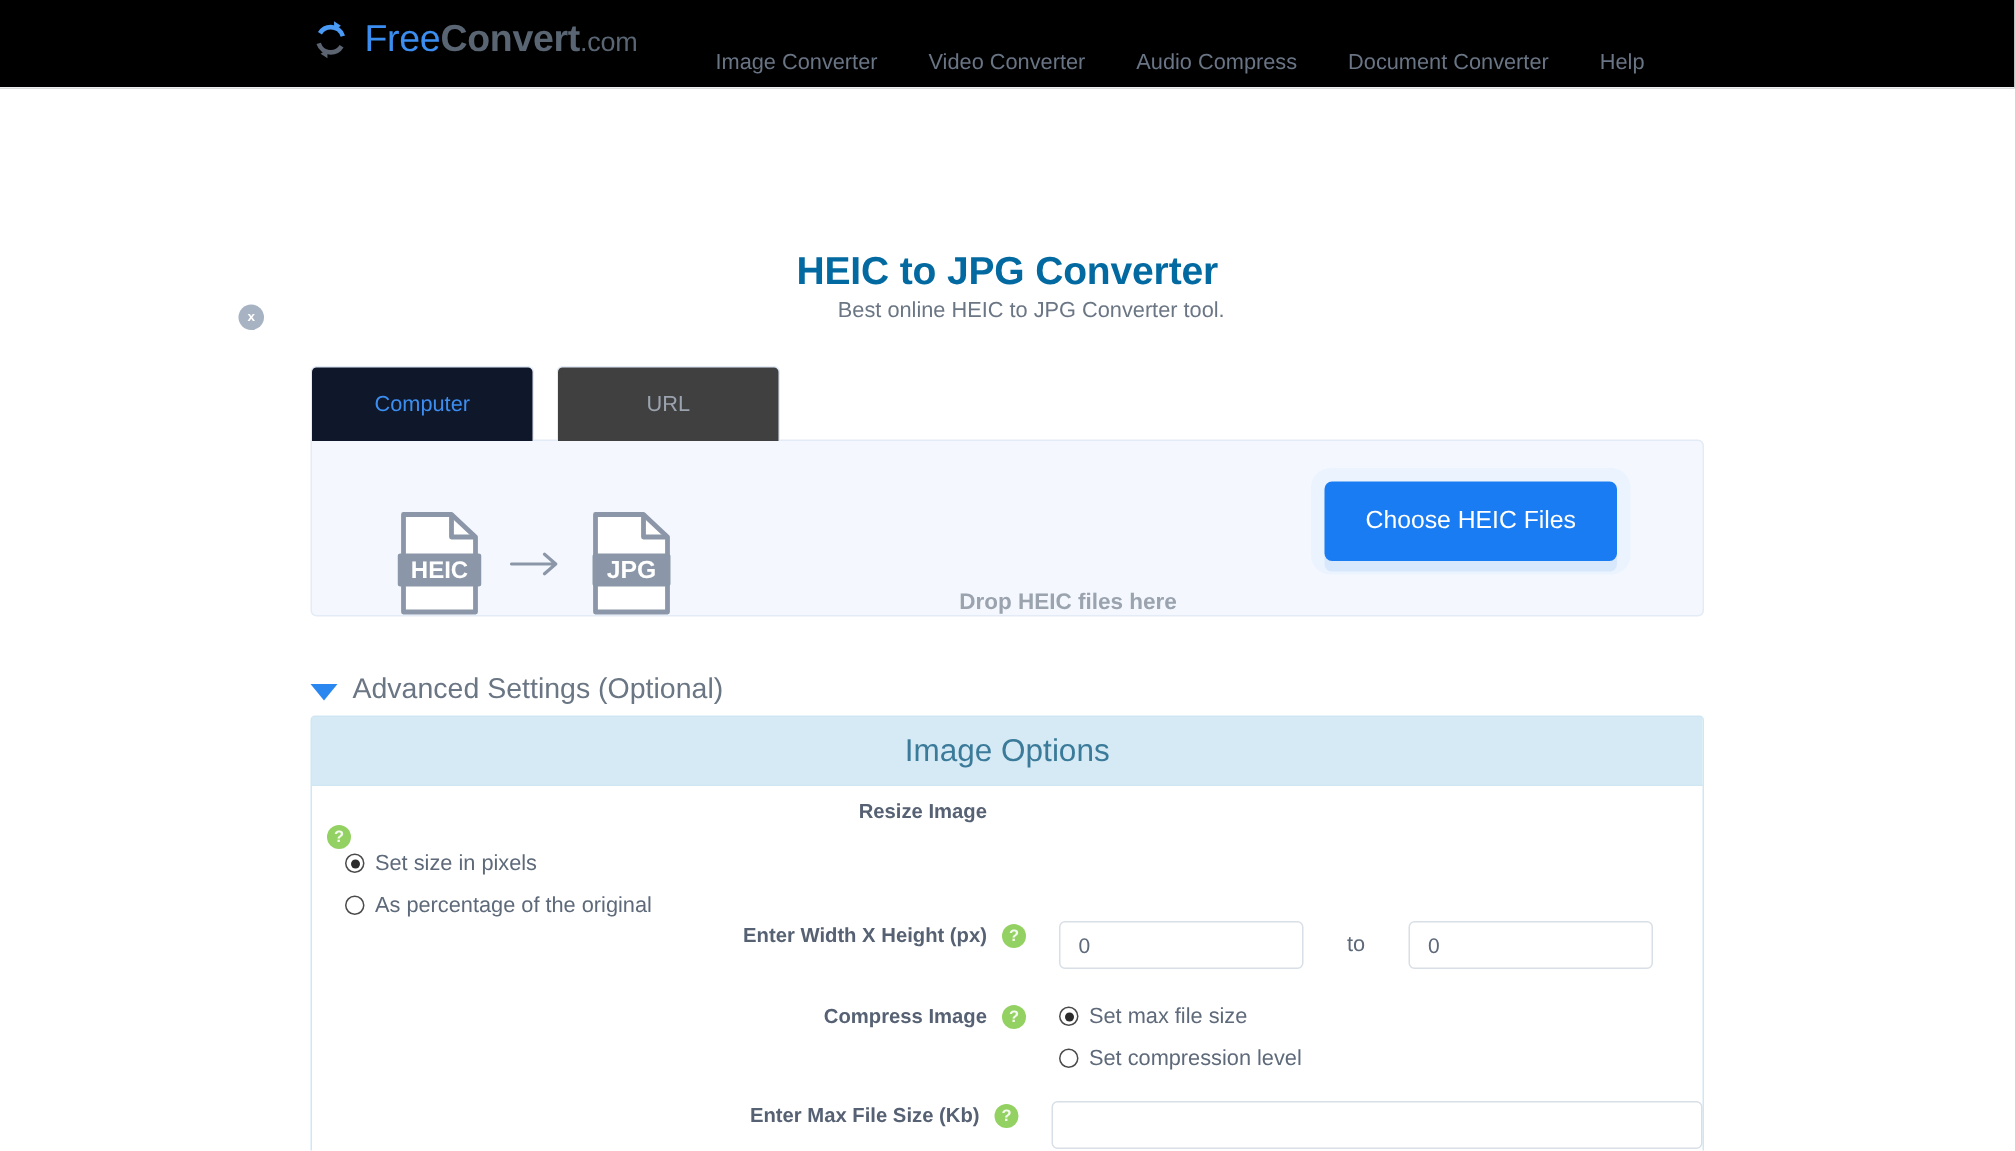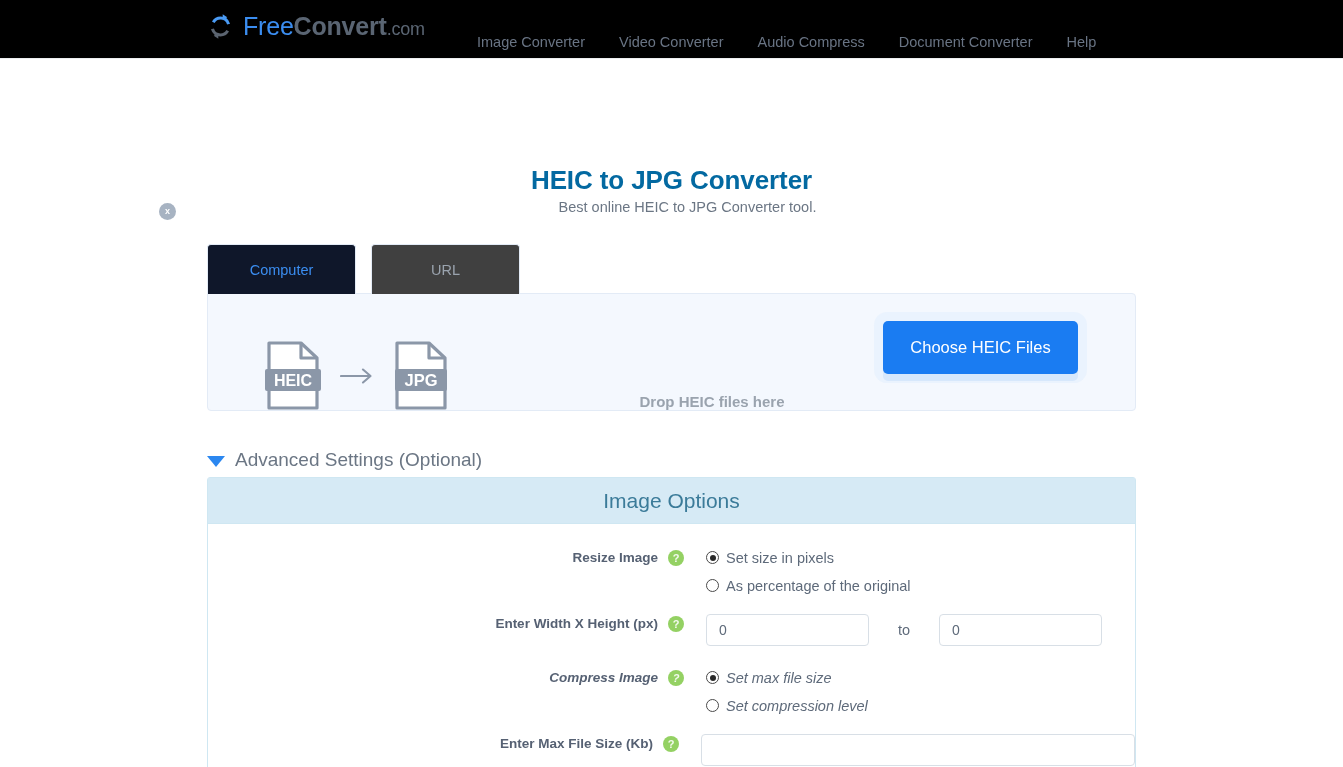--- a/index.html
+++ b/index.html
@@ -399,21 +399,21 @@
   </div>
 
   <div class="adv-header">
     <span class="adv-caret"></span>
     <span class="adv-label">Advanced Settings (Optional)</span>
   </div>
 
   <div class="options-panel">
     <div class="options-title">Image Options</div>
 
-    <div class="opt-row" style="top:70px;">
+    <div class="opt-row" style="top:53px;flex-direction:column;">
       <div class="opt-label">Resize Image</div>
       <div class="help-ico">?</div>
       <div class="opt-field">
         <label class="radio-line">
           <span class="radio-dot checked"></span>
           <span class="radio-text">Set size in pixels</span>
         </label>
         <label class="radio-line">
           <span class="radio-dot"></span>
           <span class="radio-text">As percentage of the original</span>
@@ -424,21 +424,21 @@
     <div class="opt-row" style="top:136px;">
       <div class="opt-label">Enter Width X Height (px)</div>
       <div class="help-ico">?</div>
       <div class="opt-field" style="display:flex;align-items:center;">
         <input class="txt-input w-small" type="text" value="0" style="">
         <span class="to-sep">to</span>
         <input class="txt-input w-small" type="text" value="0" style="">
       </div>
     </div>
 
-    <div class="opt-row" style="top:190px;font-style:italic;">
+    <div class="opt-row" style="top:190px;">
       <div class="opt-label">Compress Image</div>
       <div class="help-ico">?</div>
       <div class="opt-field">
         <label class="radio-line">
           <span class="radio-dot checked"></span>
           <span class="radio-text">Set max file size</span>
         </label>
         <label class="radio-line">
           <span class="radio-dot"></span>
           <span class="radio-text">Set compression level</span>

